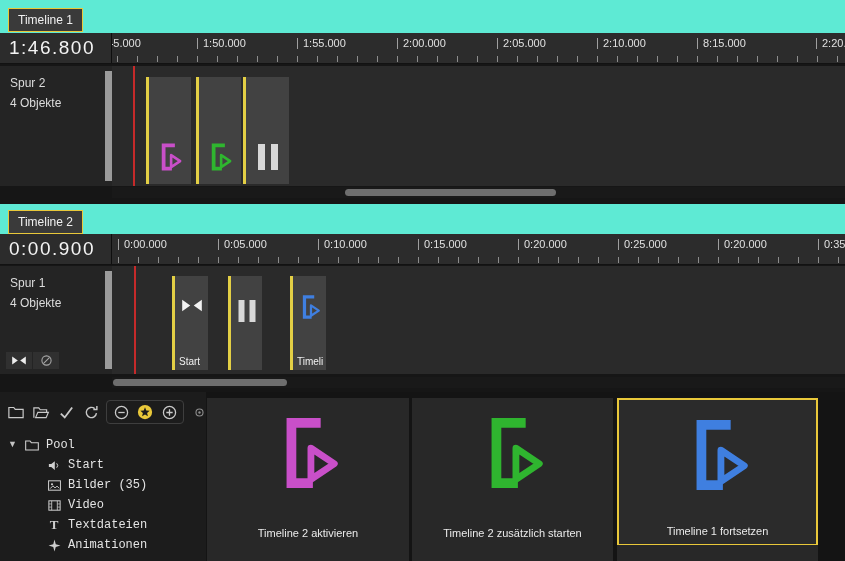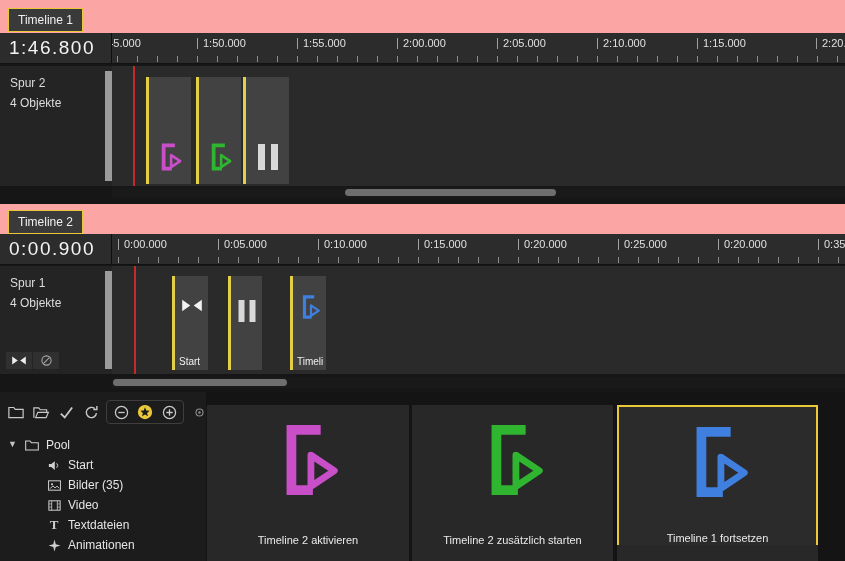--- a/index.html
+++ b/index.html
@@ -1,18 +1,18 @@
 <!DOCTYPE html>
 <html><head>
 <meta charset="utf-8">
 <style>
   html,body{margin:0;padding:0;background:#0d0d0d;}
   .app{position:relative;width:845px;height:561px;overflow:hidden;background:#161616;
        font-family:"Liberation Sans","DejaVu Sans",sans-serif;color:#e3e3e3;}
-  .tabbar{position:absolute;left:0;right:0;background:#fca5a5;}
+  .tabbar{position:absolute;left:0;right:0;background:#5eead4;}
   .tab{position:absolute;left:8px;height:22px;line-height:22px;padding:0 9px;
        background:#3a3a3a;border:1px solid #d2a72c;color:#f0f0f0;font-size:12px;}
   .ruler-row{position:absolute;left:0;right:0;height:30px;background:#2c2c2c;border-bottom:1px solid #121212;}
   .time-big{position:absolute;left:0;top:0;width:112px;height:30px;background:#2c2c2c;
             border-right:1px solid #0e0e0e;font-size:19px;letter-spacing:1.5px;color:#f4f4f4;
             display:flex;align-items:center;padding-left:9px;box-sizing:border-box;}
   .ruler{position:absolute;left:112px;right:0;top:0;bottom:0;overflow:hidden;}
   .ticks{position:absolute;left:0;right:0;bottom:1px;height:6px;
          background-image:repeating-linear-gradient(90deg,#8d8d8d 0,#8d8d8d 1px,transparent 1px,transparent 20px);}
   .rlabel{position:absolute;top:4px;font-size:11px;color:#e0e0e0;white-space:nowrap;
@@ -38,24 +38,24 @@
   .hbtn{position:absolute;bottom:5px;width:26px;height:17px;background:#303030;
         display:flex;align-items:center;justify-content:center;}
   .bottom{position:absolute;left:0;top:392px;width:845px;bottom:0;background:#141414;overflow:hidden;}
   .pool{position:absolute;left:0;top:0;width:206px;bottom:0;background:#1c1c1c;}
   .pool-toolbar{position:absolute;left:6px;top:8px;height:24px;display:flex;align-items:center;gap:5px;}
   .tbicon{width:20px;height:20px;display:flex;align-items:center;justify-content:center;color:#c9c9c9;}
   .tgroup{display:flex;align-items:center;gap:4px;border:1px solid #3e3e3e;border-radius:4px;padding:1px 4px;}
   .tree-row{position:absolute;left:0;right:0;height:20px;font-size:12px;color:#e4e4e4;}
   .caret{position:absolute;left:8px;top:4px;font-size:9px;color:#c4c4c4;}
   .ticon{position:absolute;top:2px;width:16px;height:16px;color:#cfcfcf;display:flex;align-items:center;justify-content:center;}
-  .tlabel{position:absolute;top:3px;}
+  .tlabel{position:absolute;top:3px;font-family:Liberation Mono, monospace;}
   .tglyph{font-size:13px;font-weight:bold;color:#cfcfcf;font-family:"Liberation Serif",serif;}
   .tiles{position:absolute;left:206px;top:0;right:0;bottom:0;}
-  .tile{position:absolute;top:13px;height:148px;background:#282828;box-sizing:border-box;}
+  .tile{position:absolute;top:6px;height:148px;background:#282828;box-sizing:border-box;}
   .tile.selected{border:2px solid #e9c83a;background:#2b2b2b;}
   .bigicon{position:absolute;left:50%;top:16px;transform:translateX(-50%);display:flex;}
   .tile-label{position:absolute;left:0;right:0;bottom:7px;text-align:center;font-size:11px;color:#eaeaea;}
   .tile.partial{top:153px;height:40px;}
 </style>
 </head>
 <body>
 
 <svg width="0" height="0" style="position:absolute">
 <defs>
@@ -129,21 +129,21 @@
   <div class="ruler-row" style="top:33px">
     <div class="time-big">1:46.800</div>
     <div class="ruler">
       <div class="ticks" style="background-position:5px 0"></div>
       <span class="rlabel" style="left:-20px">1:45.000</span>
       <span class="rlabel" style="left:85px">1:50.000</span>
       <span class="rlabel" style="left:185px">1:55.000</span>
       <span class="rlabel" style="left:285px">2:00.000</span>
       <span class="rlabel" style="left:385px">2:05.000</span>
       <span class="rlabel" style="left:485px">2:10.000</span>
-      <span class="rlabel" style="left:585px">1:15.000</span>
+      <span class="rlabel" style="left:585px">8:15.000</span>
       <span class="rlabel" style="left:704px">2:20.000</span>
     </div>
   </div>
   <div class="track-row" style="top:66px;height:120px">
     <div class="track-header">
       <div class="track-name">Spur 2</div>
       <div class="track-objects">4 Objekte</div>
       <div class="meter"></div>
     </div>
     <div class="track-content">

